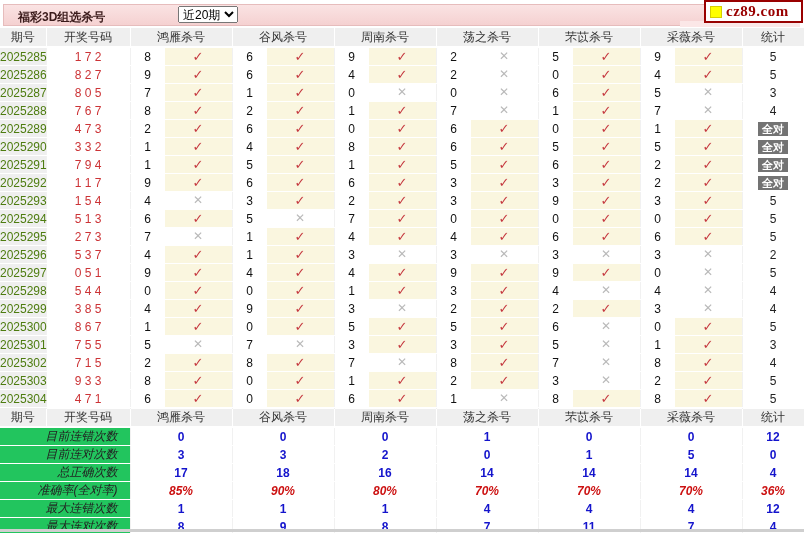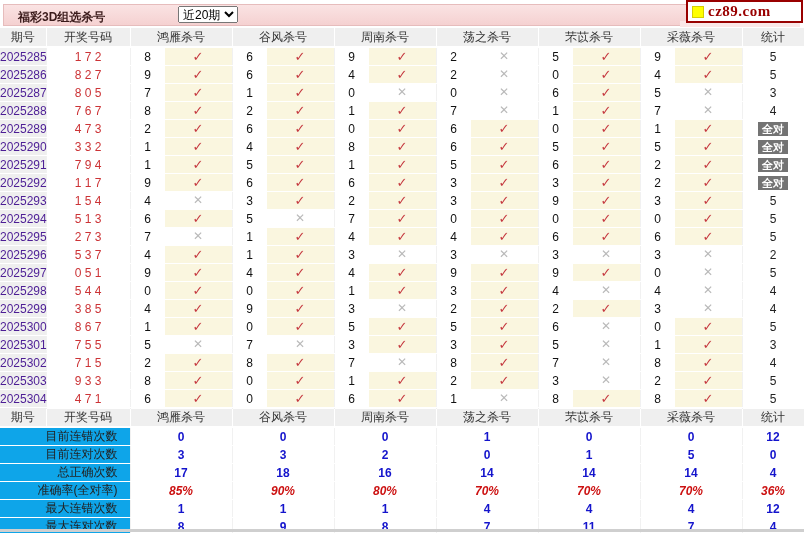--- a/index.html
+++ b/index.html
@@ -16,21 +16,21 @@
   }
   .topbar-title {
     position:absolute; left:14px; top:4px;
     font-weight:bold; font-size:12px; color:#3a1a1a;
   }
   .range-select {
     position:absolute; left:174px; top:1px; height:17px;
     font-size:12px; font-family:inherit;
   }
   .logo {
-    position:absolute; right:1px; top:0; height:23px; width:117px;
+    position:absolute; right:1px; top:0; height:23px; width:99px;
     background:#fff; border:2px solid #990000; box-sizing:border-box;
     display:flex; align-items:center; gap:4px; padding:0 4px; cursor:pointer;
   }
   .logo-square { width:12px; height:12px; background:#ffff00; border:1px solid #d6cf00; box-sizing:border-box; }
   .logo-text {
     font-family:"Liberation Serif","DejaVu Serif",serif;
     font-weight:bold; font-size:15px; color:#990000; letter-spacing:.5px;
   }
   .logo-shadow { position:absolute; right:4px; top:21px; width:120px; height:6px; background:#fbe7e7; }
 
@@ -38,21 +38,21 @@
   table { border-collapse:collapse; table-layout:fixed; }
   .main { position:absolute; left:0; top:28px; width:804px; }
   .main th {
     background:#efefef; height:18px; font-weight:normal; font-size:12px; color:#333;
     border-right:1px solid #fff; border-bottom:2px solid #fff; padding:0;
   }
   .main td {
     height:17px; padding:0; text-align:center; font-size:12px;
     border-right:1px solid #f1f1f1; border-bottom:1px solid #fff;
   }
-  .period-cell { background:#efefef; color:#4c1d95; font-size:11px; }
+  .period-cell { background:#efefef; color:#4d7c0f; font-size:11px; }
   .win-cell { color:#cc3336; font-weight:normal; }
   .kill-cell { vertical-align:top; }
   .kc { display:flex; height:17px; align-items:center; }
   .kn { flex:0 0 34px; text-align:center; color:#111; }
   .km { flex:1; text-align:center; height:17px; line-height:17px; }
   .km.ok { background:#faf6df; }
   .ck { color:#c5383f; font-weight:bold; font-size:13px; }
   .cx { color:#b9b9b9; font-size:12px; }
   .stat-cell { color:#222; }
   .badge {
@@ -63,22 +63,22 @@
   .num-badge { min-width:12px; }
 
   
   .summary { position:absolute; left:0; top:409px; width:804px; }
   .summary th {
     background:#efefef; height:16px; font-weight:normal; font-size:12px; color:#333;
     border-right:1px solid #fff; border-bottom:2px solid #fff; padding:0;
   }
   .summary td { height:17px; padding:0; text-align:center; border-right:1px solid #f1f1f1; border-bottom:1px solid #fff; }
   .sum-label {
-    background:#0ea5e9; text-align:right !important; padding-right:12px !important;
-    color:#222; font-size:12px;
+    background:#22c55e; text-align:right !important; padding-right:12px !important;
+    color:#222; font-size:12px;font-style:italic;
   }
   .sum-val { font-weight:bold; color:#1414cc; font-size:12px; }
   .row-red .sum-val { color:#cc1111;font-style:italic; }
 
   .bottom-line { position:absolute; left:0; top:529px; width:804px; height:3px; background:#cfcfcf; }
 </style>
 </head>
 <body>
 
 <div class="topbar">

